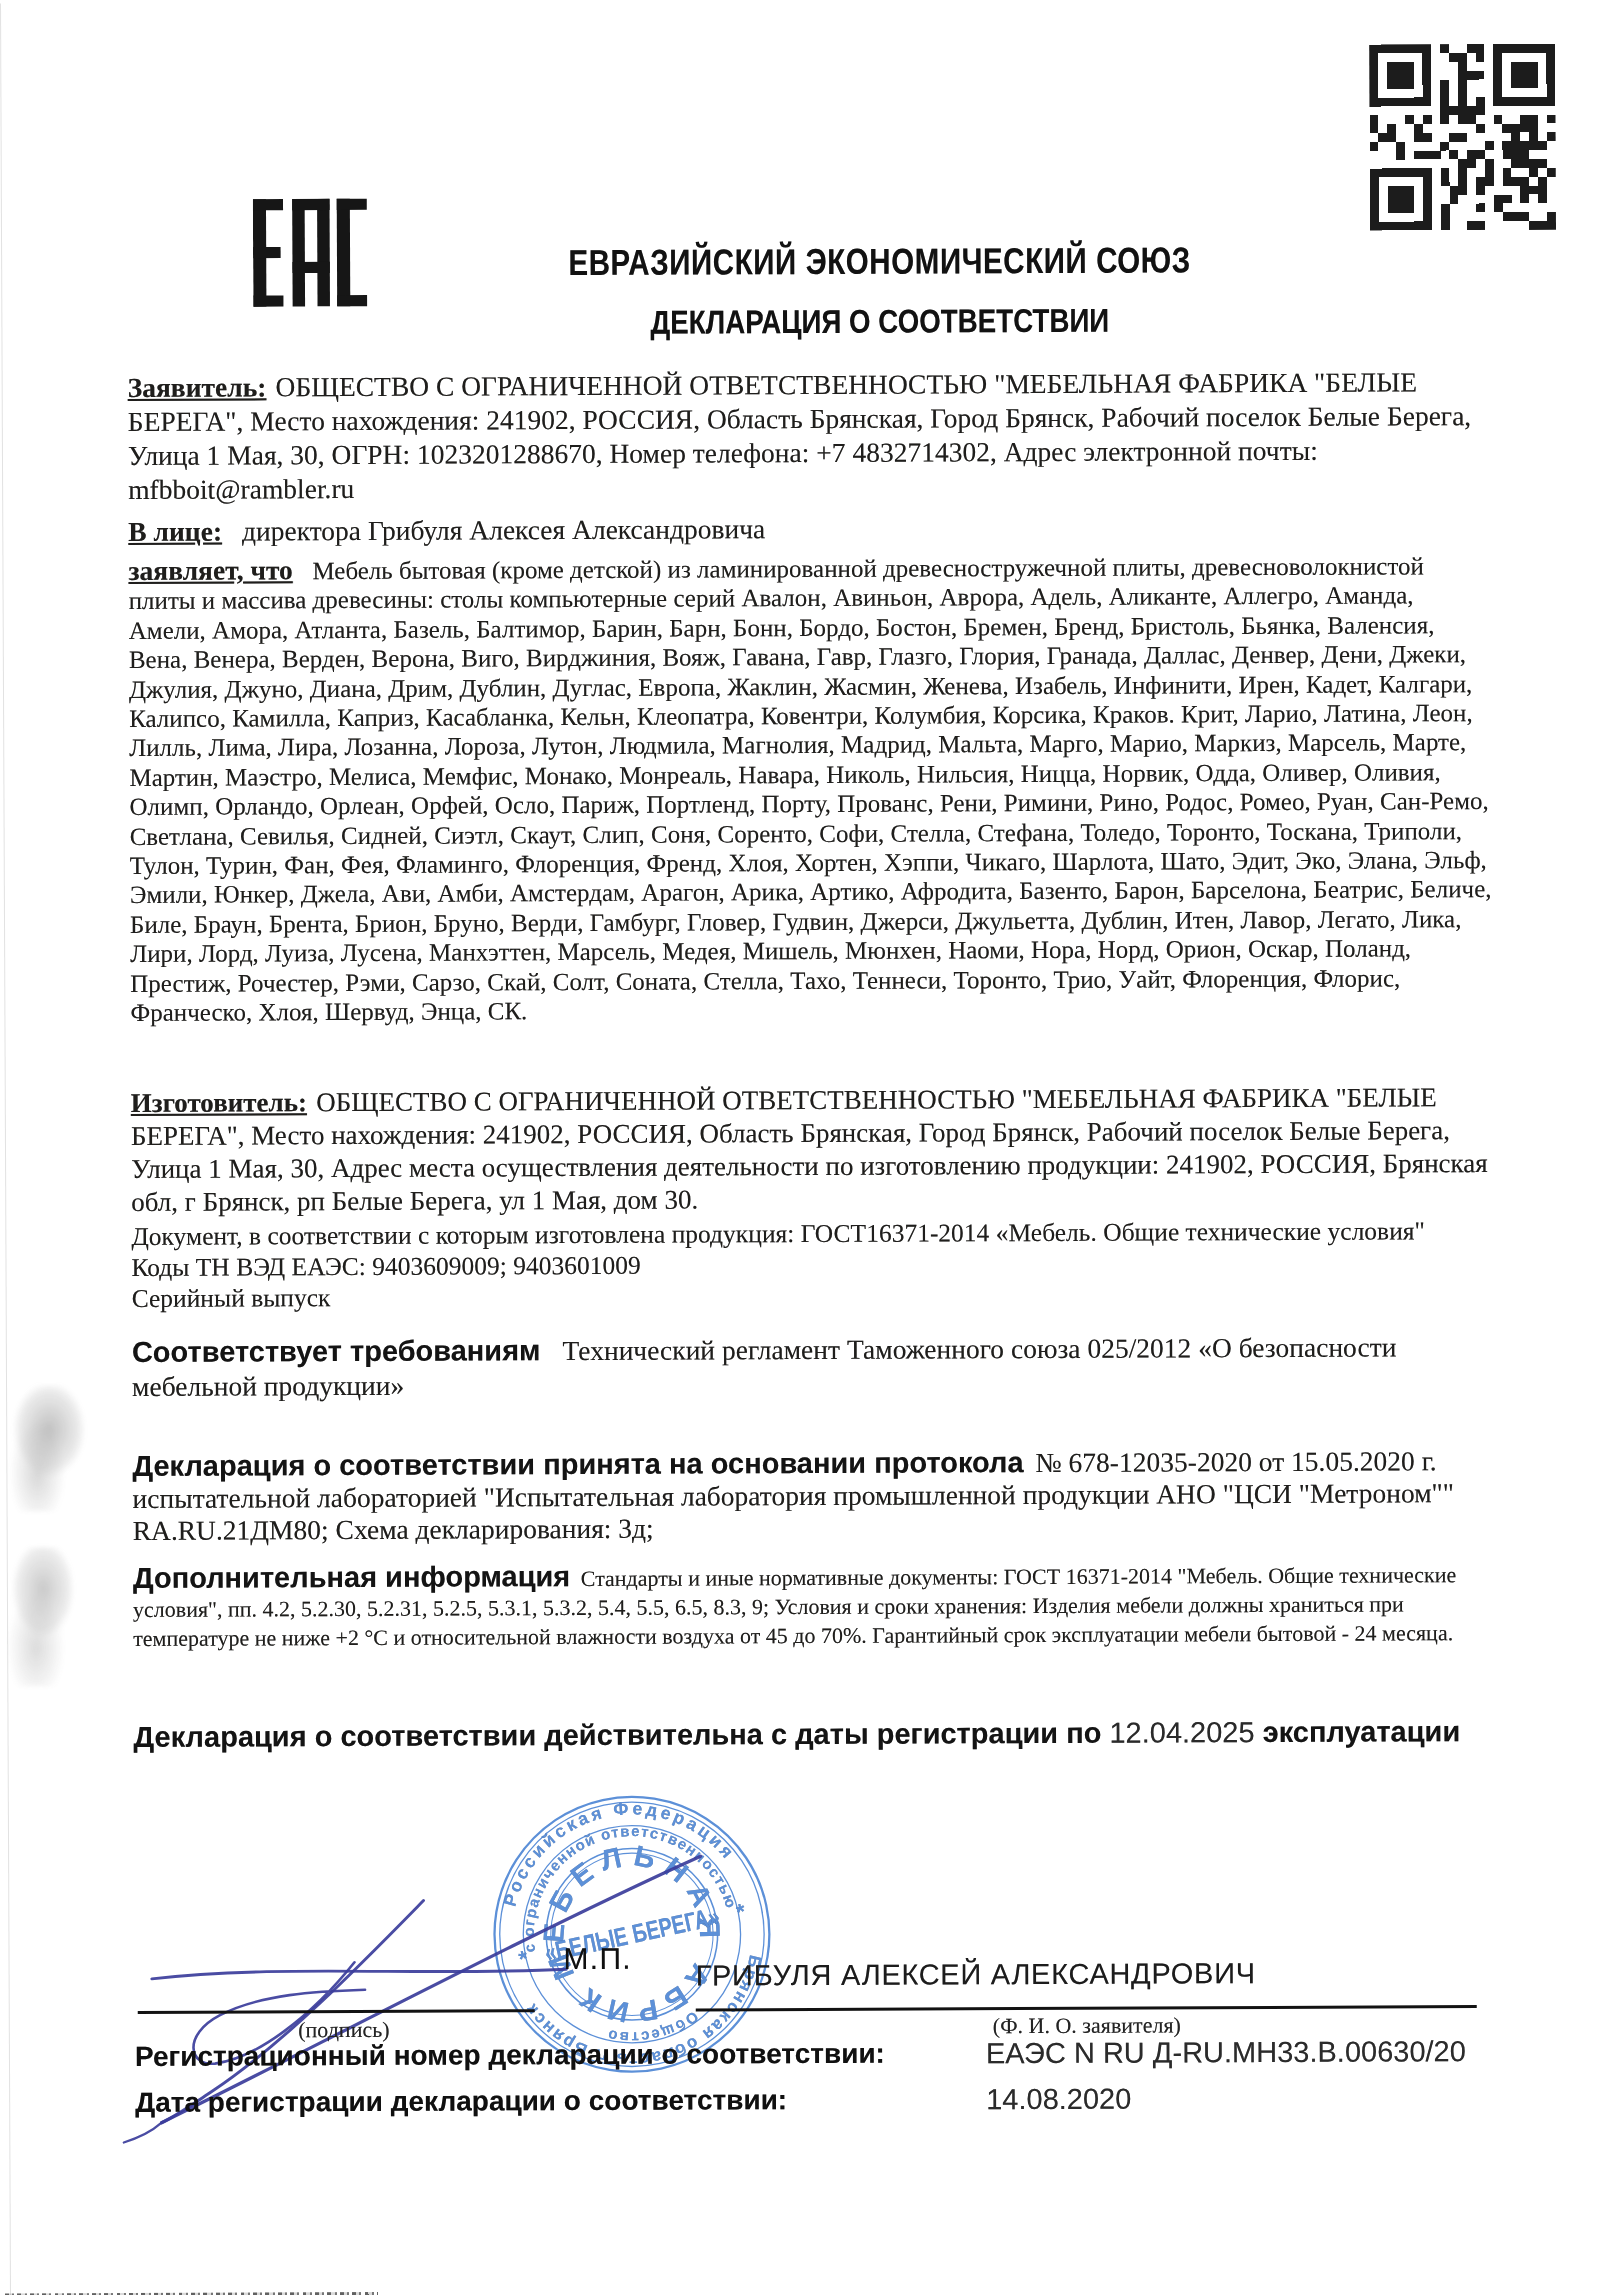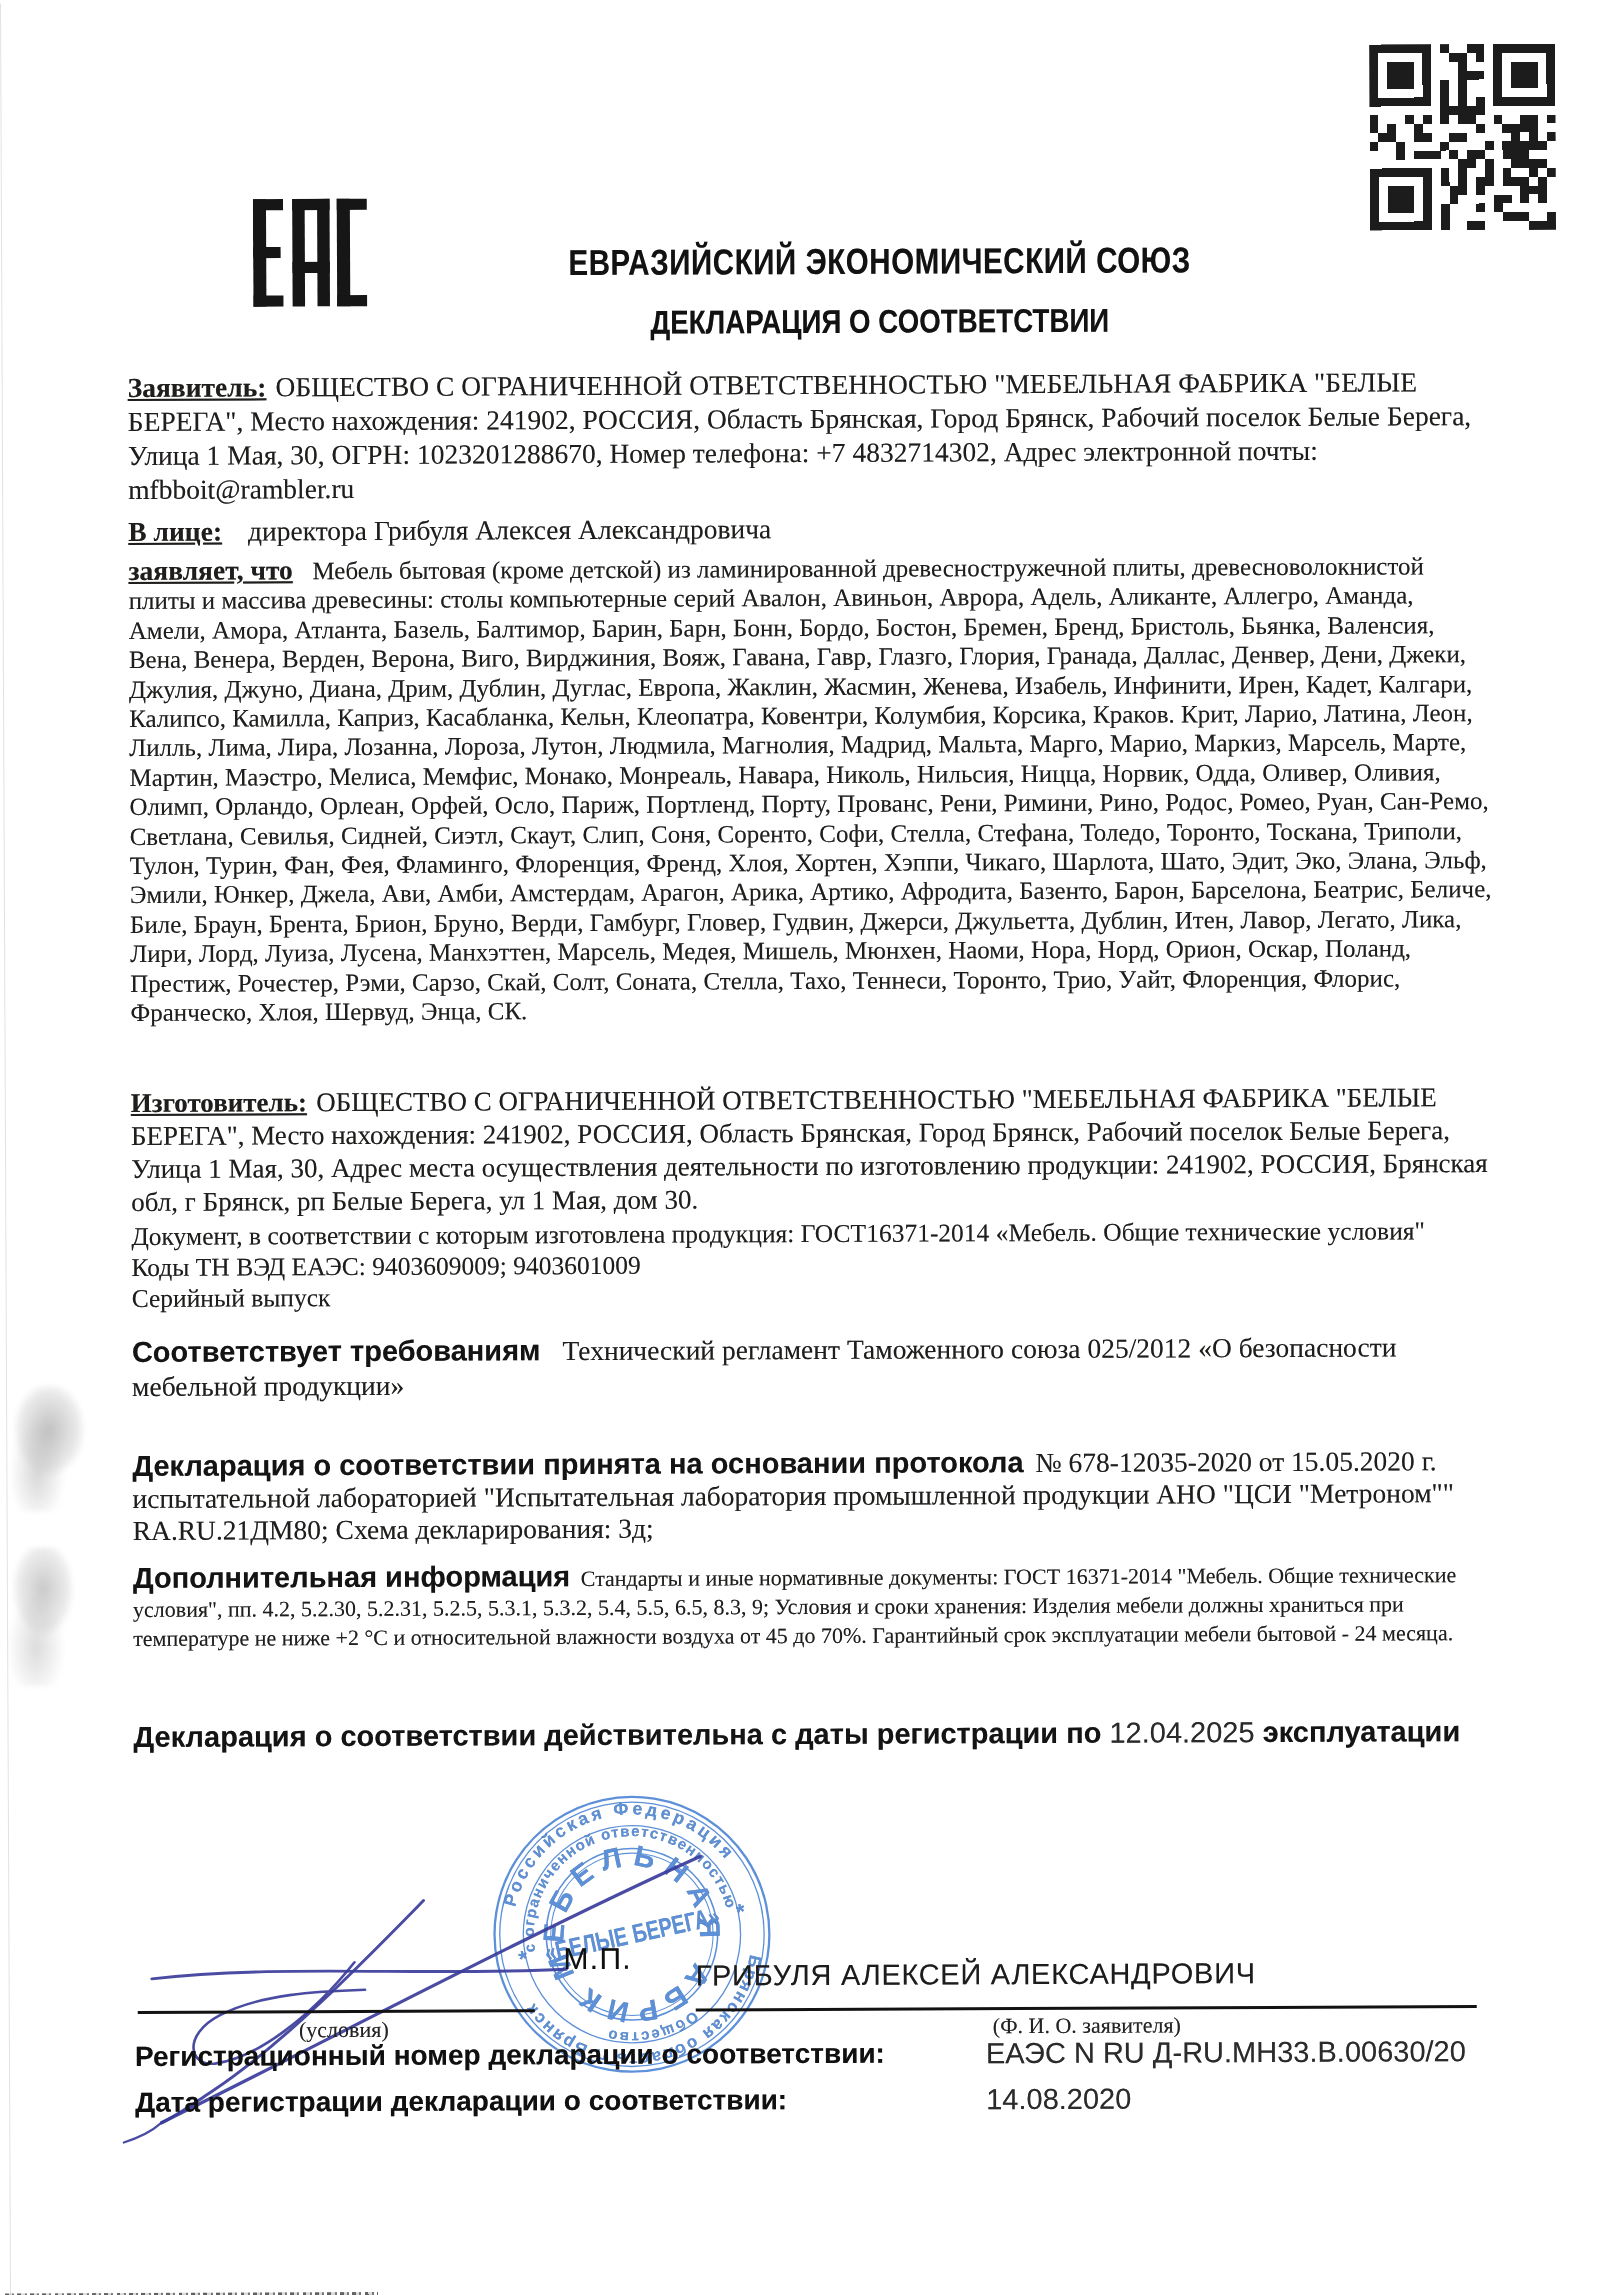--- a/index.html
+++ b/index.html
@@ -306,21 +306,21 @@
   <div class="titles">
     <div class="t1">ЕВРАЗИЙСКИЙ ЭКОНОМИЧЕСКИЙ СОЮЗ</div>
     <div class="t2">ДЕКЛАРАЦИЯ О СООТВЕТСТВИИ</div>
   </div>
 
   <div class="sec para" style="top:368px">
     <span class="b" style="margin-right:9.2px">Заявитель:</span><span>ОБЩЕСТВО С ОГРАНИЧЕННОЙ ОТВЕТСТВЕННОСТЬЮ "МЕБЕЛЬНАЯ ФАБРИКА "БЕЛЫЕ БЕРЕГА", Место нахождения: 241902, РОССИЯ, Область Брянская, Город Брянск, Рабочий поселок Белые Берега, Улица 1 Мая, 30, ОГРН: 1023201288670, Номер телефона: +7 4832714302, Адрес электронной почты: mfbboit@rambler.ru</span>
   </div>
 
   <div class="sec para" style="top:512px">
-    <span class="b" style="margin-right:26px">В лице:</span><span>директора Грибуля Алексея Александровича</span>
+    <span class="b" style="margin-right:20px">В лице:</span><span>директора Грибуля Алексея Александровича</span>
   </div>
 
   <div class="sec list" style="top:553px">
     <span class="b" style="font-size:27.5px;margin-right:19.6px">заявляет, что</span><span>Мебель бытовая (кроме детской) из ламинированной древесностружечной плиты, древесноволокнистой плиты и массива древесины: столы компьютерные серий Авалон, Авиньон, Аврора, Адель, Аликанте, Аллегро, Аманда, Амели, Амора, Атланта, Базель, Балтимор, Барин, Барн, Бонн, Бордо, Бостон, Бремен, Бренд, Бристоль, Бьянка, Валенсия, Вена, Венера, Верден, Верона, Виго, Вирджиния, Вояж, Гавана, Гавр, Глазго, Глория, Гранада, Даллас, Денвер, Дени, Джеки, Джулия, Джуно, Диана, Дрим, Дублин, Дуглас, Европа, Жаклин, Жасмин, Женева, Изабель, Инфинити, Ирен, Кадет, Калгари, Калипсо, Камилла, Каприз, Касабланка, Кельн, Клеопатра, Ковентри, Колумбия, Корсика, Краков. Крит, Ларио, Латина, Леон, Лилль, Лима, Лира, Лозанна, Лороза, Лутон, Людмила, Магнолия, Мадрид, Мальта, Марго, Марио, Маркиз, Марсель, Марте, Мартин, Маэстро, Мелиса, Мемфис, Монако, Монреаль, Навара, Николь, Нильсия, Ницца, Норвик, Одда, Оливер, Оливия, Олимп, Орландо, Орлеан, Орфей, Осло, Париж, Портленд, Порту, Прованс, Рени, Римини, Рино, Родос, Ромео, Руан, Сан-Ремо, Светлана, Севилья, Сидней, Сиэтл, Скаут, Слип, Соня, Соренто, Софи, Стелла, Стефана, Толедо, Торонто, Тоскана, Триполи, Тулон, Турин, Фан, Фея, Фламинго, Флоренция, Френд, Хлоя, Хортен, Хэппи, Чикаго, Шарлота, Шато, Эдит, Эко, Элана, Эльф, Эмили, Юнкер, Джела, Ави, Амби, Амстердам, Арагон, Арика, Артико, Афродита, Базенто, Барон, Барселона, Беатрис, Беличе, Биле, Браун, Брента, Брион, Бруно, Верди, Гамбург, Гловер, Гудвин, Джерси, Джульетта, Дублин, Итен, Лавор, Легато, Лика, Лири, Лорд, Луиза, Лусена, Манхэттен, Марсель, Медея, Мишель, Мюнхен, Наоми, Нора, Норд, Орион, Оскар, Поланд, Престиж, Рочестер, Рэми, Сарзо, Скай, Солт, Соната, Стелла, Тахо, Теннеси, Торонто, Трио, Уайт, Флоренция, Флорис, Франческо, Хлоя, Шервуд, Энца, СК.</span>
   </div>
 
   <div class="sec" style="top:1084px;font-size:27px;line-height:33px">
     <span class="b" style="margin-right:9.2px">Изготовитель:</span><span>ОБЩЕСТВО С ОГРАНИЧЕННОЙ ОТВЕТСТВЕННОСТЬЮ "МЕБЕЛЬНАЯ ФАБРИКА "БЕЛЫЕ БЕРЕГА", Место нахождения: 241902, РОССИЯ, Область Брянская, Город Брянск, Рабочий поселок Белые Берега, Улица 1 Мая, 30, Адрес места осуществления деятельности по изготовлению продукции: 241902, РОССИЯ, Брянская обл, г Брянск, рп Белые Берега, ул 1 Мая, дом 30.</span>
   </div>
 
@@ -381,21 +381,21 @@
     <path d="M 536 2996 C 470 3078 386 3142 322 3150 C 282 3154 272 3106 330 3076 C 392 3044 478 3040 552 3038" stroke-width="4"></path>
     <path d="M 226 3020 C 420 2998 640 3018 860 3008" stroke-width="4.5"></path>
     <path d="M 240 3240 C 224 3254 202 3264 182 3270" stroke-width="3.5"></path>
   </svg>
 
   <div class="mp">М.П.</div>
   <div class="declarant">ГРИБУЛЯ АЛЕКСЕЙ АЛЕКСАНДРОВИЧ</div>
 
   <div class="sigline line-left"></div>
   <div class="sigline line-right"></div>
-  <div class="cap cap1">(условия)</div>
+  <div class="cap cap1">(подпись)</div>
   <div class="cap cap2">(Ф. И. О. заявителя)</div>
 
   <div class="reg-label row1">Регистрационный номер декларации о соответствии:</div>
   <div class="reg-value row1">ЕАЭС N RU Д-RU.МН33.В.00630/20</div>
   <div class="reg-label row2">Дата регистрации декларации о соответствии:</div>
   <div class="reg-value row2">14.08.2020</div>
 
 </div>
 
 

